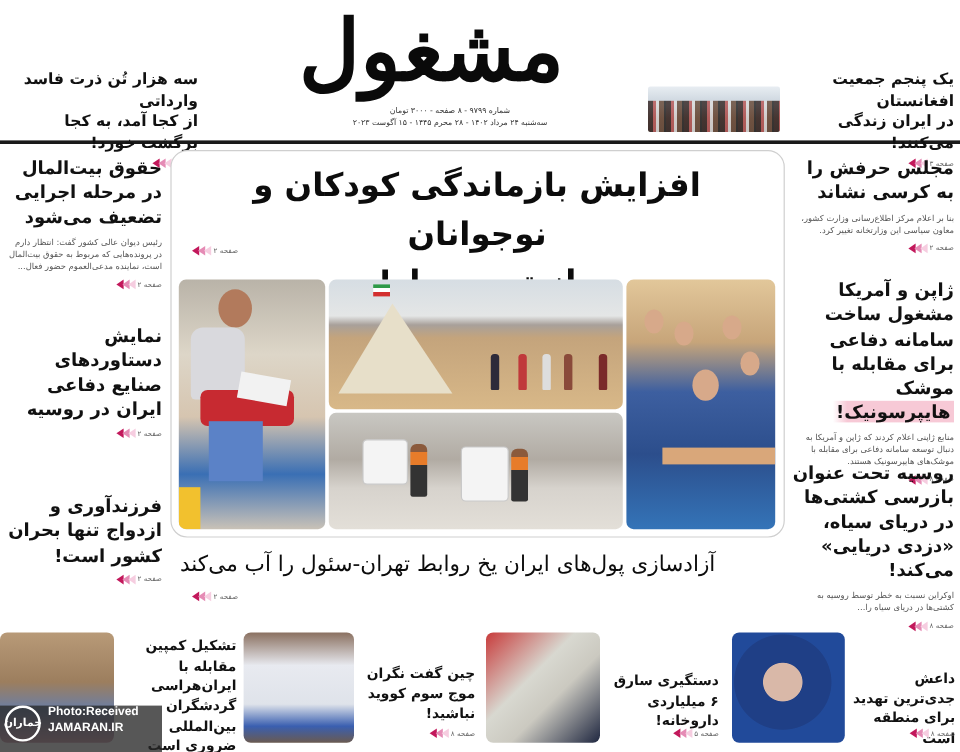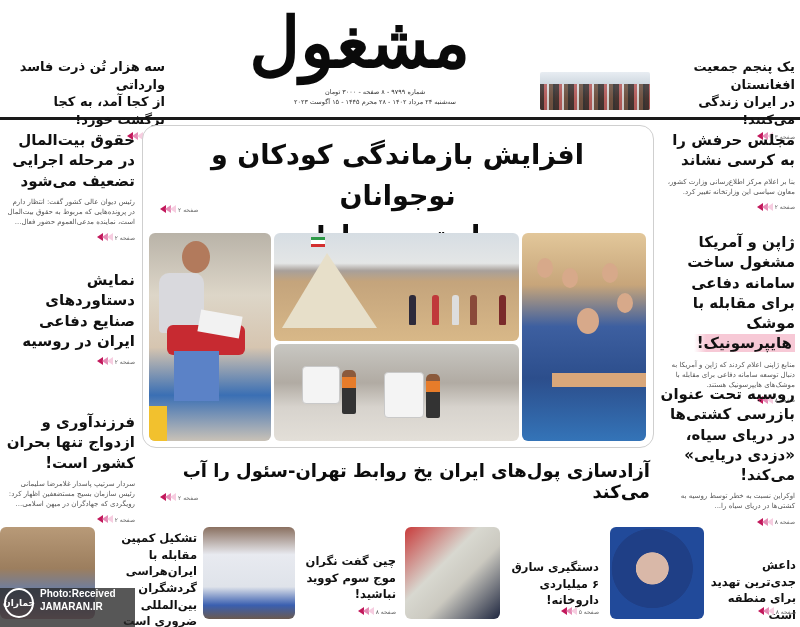--- a/index.html
+++ b/index.html
@@ -60,21 +60,21 @@
     .photo-waste { left: 274px; top: 344px; width: 245px; height: 97px; background:
         linear-gradient(180deg, #c8c7c2 0%, #b1aba3 40%, #d7d3cd 65%, #e3dfd8 100%); }
     .photo-waste .cart { position: absolute; height: 38px; background: #f4f4f4; border-radius: 4px; border: 1px solid #c9c9c9; }
     .photo-waste .worker { position: absolute; width: 14px; height: 44px; background: linear-gradient(180deg, #8b5a3c 0 15%, #e77c2a 15% 40%, #333 40% 100%); border-radius: 5px 5px 2px 2px; }
 
     .photo-class { left: 522px; top: 233px; width: 124px; height: 208px; background:
         linear-gradient(180deg, #e2c79a 0%, #c7a57a 25%, #3d5fa0 45%, #2c4e8c 70%, #3474b8 100%); }
     .photo-class .desk { position: absolute; left: 30px; top: 140px; width: 94px; height: 14px; background: #d9a77a; }
     .photo-class .face { position: absolute; width: 16px; height: 20px; background: #d7a98a; border-radius: 50%; }
 
-    .second-headline { left: 150px; top: 460px; width: 500px; font-size: 18px; text-align: right; font-weight: bold; color: #0c0c0c; }
+    .second-headline { left: 150px; top: 460px; width: 500px; font-size: 18px; text-align: left; font-weight: normal; color: #0c0c0c; }
     .second-pref { left: 160px; top: 493px; }
 
     .hyper-highlight { background: linear-gradient(90deg, transparent 0, #f7c9d6 12px); padding: 0 3px; }
 
     
     .bottom { left: 0; top: 522px; width: 800px; height: 105px; }
     .b-item { position: absolute; top: 5px; height: 95px; }
     .b-photo { position: absolute; top: 0; height: 92px; border-radius: 6px; overflow: hidden; }
     .b-hl { position: absolute; font-weight: bold; font-size: 11.5px; line-height: 1.45; text-align: right; color: #111; }
     .b-pref { position: absolute; }
@@ -141,21 +141,20 @@
       <span>صفحه ۲</span>
       <span class="arrows">
           <span class="a1"></span>
           <span class="a2"></span>
           <span class="a3"></span>
         </span>
     </div>
   </div>
   <div class="story" style="top:290px;">
     <div class="hl">فرزندآوری و ازدواج تنها بحران کشور است!</div>
-    <div class="body-txt">سردار سرتیپ پاسدار غلامرضا سلیمانی رئیس سازمان بسیج مستضعفین اظهار کرد: رویگردی که جهادگران در میهن اسلامی...</div>
     <div class="pref">
       <span>صفحه ۲</span>
       <span class="arrows">
           <span class="a1"></span>
           <span class="a2"></span>
           <span class="a3"></span>
         </span>
     </div>
   </div>
 </div>

